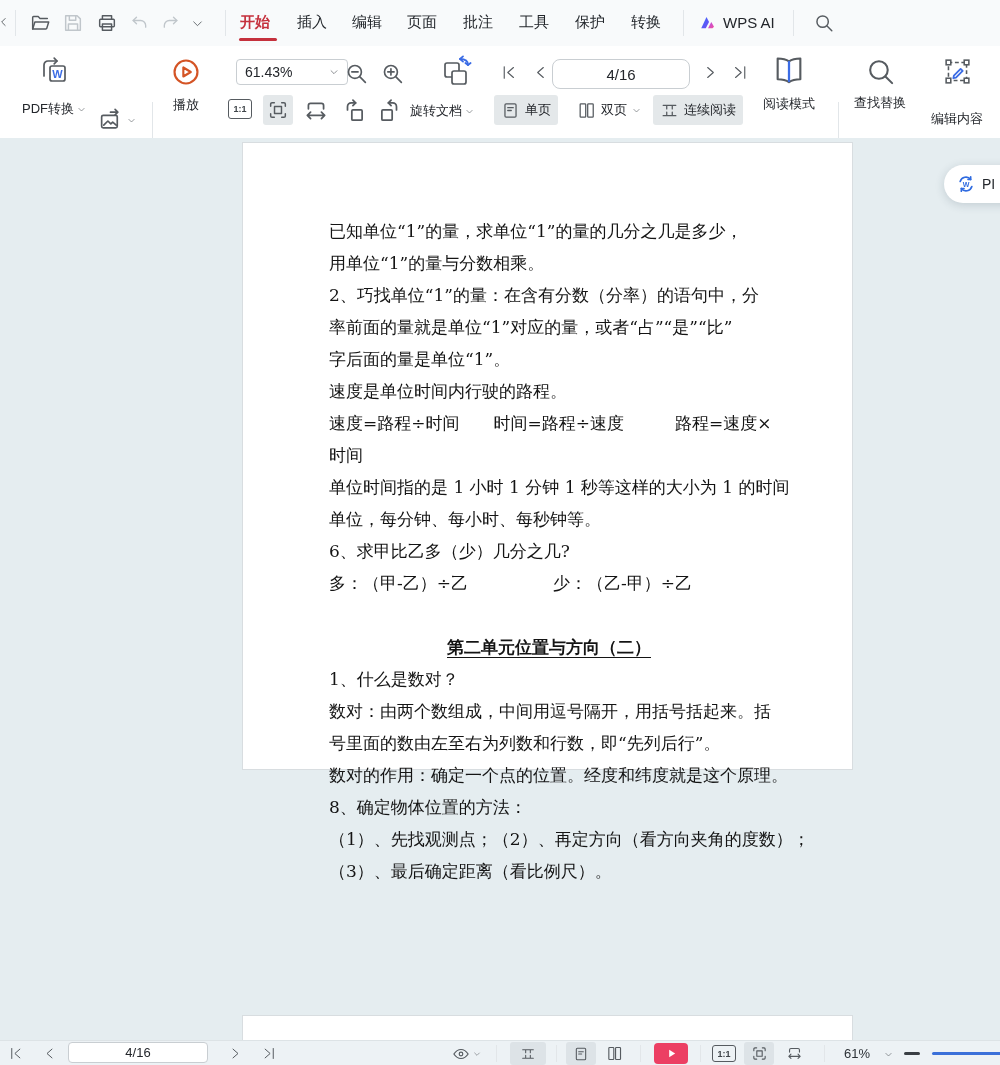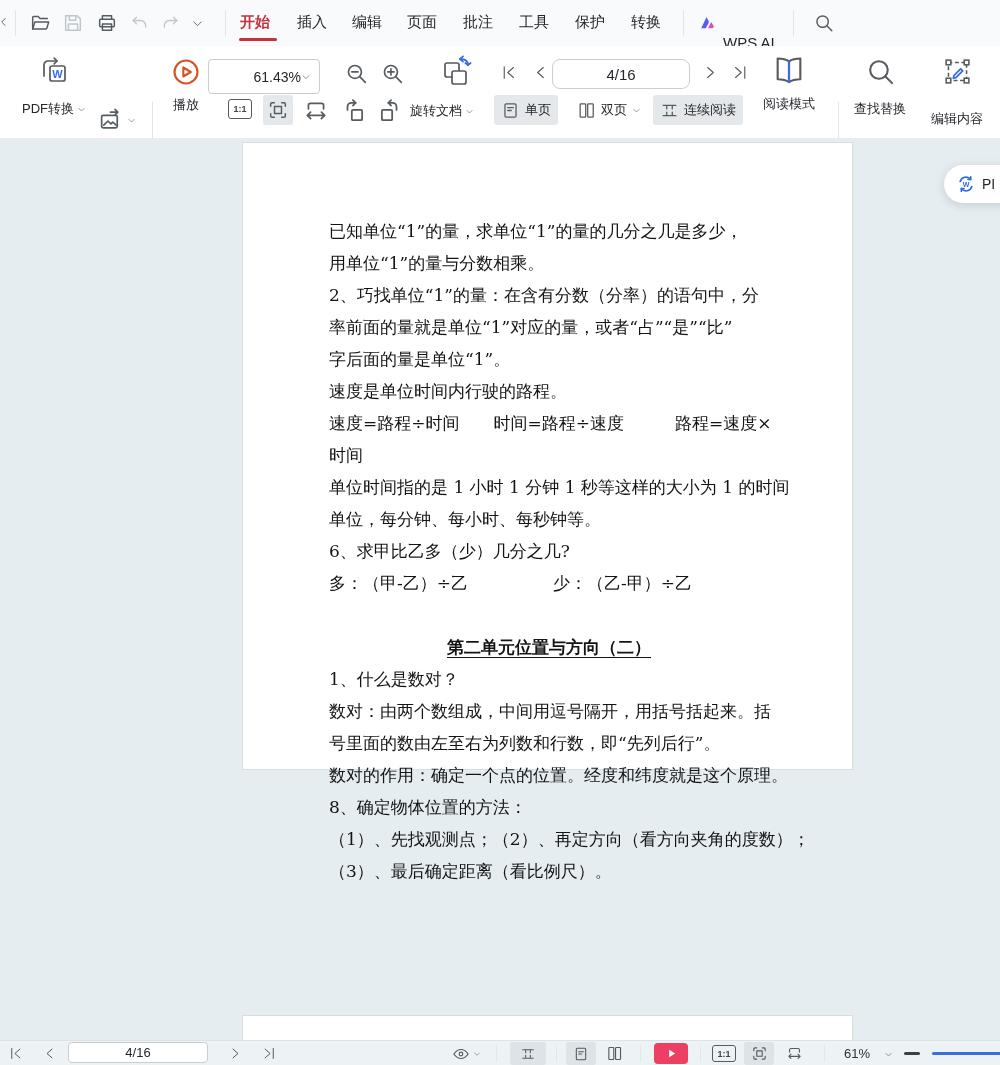--- a/index.html
+++ b/index.html
@@ -117,21 +117,21 @@
             </linearGradient>
           <linearGradient id="g2" x1="0" y1="0" x2="1" y2="1">
               <stop offset="0" stop-color="#b44bf0"></stop>
               <stop offset="1" stop-color="#f0509a"></stop>
             </linearGradient>
         </defs>
         <path d="M3 19 10 4l3.4 6.6L9 19z" fill="url(#g1)"></path>
         <path d="M12 19l4.4-8.4L20 17l-2 2z" fill="url(#g2)"></path>
       </svg>
     </div>
-    <div class="abs wps-ai-label" style="left:723px;top:14px;margin-top:20px;">WPS AI</div>
+    <div class="abs wps-ai-label" style="left:723px;top:14px;">WPS AI</div>
     <div class="abs vdiv" style="left:793px;top:10px;height:26px;"></div>
     <div class="abs" style="left:813px;top:12px;">
       <svg class="ic" width="22" height="22" viewBox="0 0 24 24">
           <circle cx="10.5" cy="10.5" r="6.2"></circle>
           <path d="M15.3 15.3 20.5 20.5"></path>
         </svg>
     </div>
   </div>
 
   <div class="abs toolbar">
@@ -174,21 +174,21 @@
     <div class="abs vdiv" style="left:152px;top:56px;height:72px;"></div>
 
     <div class="abs bigbtn" style="left:160px;top:10px;width:52px;">
       <svg class="ic orange" width="32" height="32" viewBox="0 0 24 24">
         <circle cx="12" cy="12" r="8.6"></circle>
           <path d="M10 8.6v6.8l5.6-3.4z"></path>
       </svg>
       <span class="tb-label" style="margin-top:8px;">播放</span>
     </div>
 
-    <div class="abs combobox" style="left:208px;top:13px;width:112px;height:35px;justify-content:flex-end;">
+    <div class="abs combobox" style="left:236px;top:13px;width:112px;height:26px;">
       <span>61.43%</span>
       <svg class="ic" width="10" height="10" viewBox="0 0 24 24">
           <path d="M5 9l7 7 7-7"></path>
         </svg>
     </div>
     <div class="abs" style="left:344px;top:15px;">
       <svg class="ic" width="25" height="25" viewBox="0 0 24 24">
           <circle cx="10.5" cy="10.5" r="6.2"></circle>
           <path d="M15.3 15.3 20.5 20.5"></path>
           <path d="M7.5 10.5h6"></path>
@@ -299,21 +299,21 @@
       </svg>
       <span class="tb-label" style="margin-top:7px;">阅读模式</span>
     </div>
     <div class="abs vdiv" style="left:838px;top:56px;height:72px;"></div>
 
     <div class="abs bigbtn" style="left:848px;top:10px;width:64px;">
       <svg class="ic" width="31" height="31" viewBox="0 0 24 24">
         <circle cx="10.8" cy="10.8" r="6.8"></circle>
           <path d="M15.8 15.8 21 21"></path>
       </svg>
-      <span class="tb-label" style="margin-top:13px;">查找替换</span>
+      <span class="tb-label" style="margin-top:7px;">查找替换</span>
     </div>
     <div class="abs bigbtn" style="left:922px;top:10px;width:70px;">
       <svg width="31" height="31" viewBox="0 0 24 24">
         <rect x="5" y="5" width="14" height="14" fill="none" stroke="#565b60" stroke-width="1.2" stroke-dasharray="3 2"></rect>
         <rect x="3.2" y="3.2" width="3.6" height="3.6" fill="#fff" stroke="#565b60" stroke-width="1.2"></rect>
         <rect x="17.2" y="3.2" width="3.6" height="3.6" fill="#fff" stroke="#565b60" stroke-width="1.2"></rect>
         <rect x="3.2" y="17.2" width="3.6" height="3.6" fill="#fff" stroke="#565b60" stroke-width="1.2"></rect>
         <rect x="17.2" y="17.2" width="3.6" height="3.6" fill="#fff" stroke="#565b60" stroke-width="1.2"></rect>
         <path d="M9.2 15.2l5.2-5.2 1.6 1.6-5.2 5.2-2 .4z" fill="none" stroke="#3b6ce5" stroke-width="1.4" stroke-linejoin="round"></path>
       </svg>

